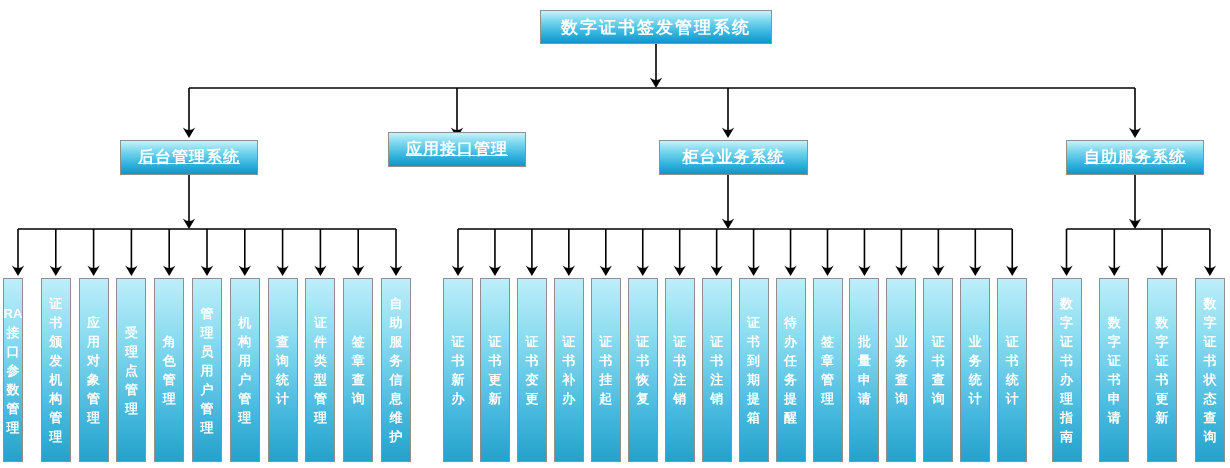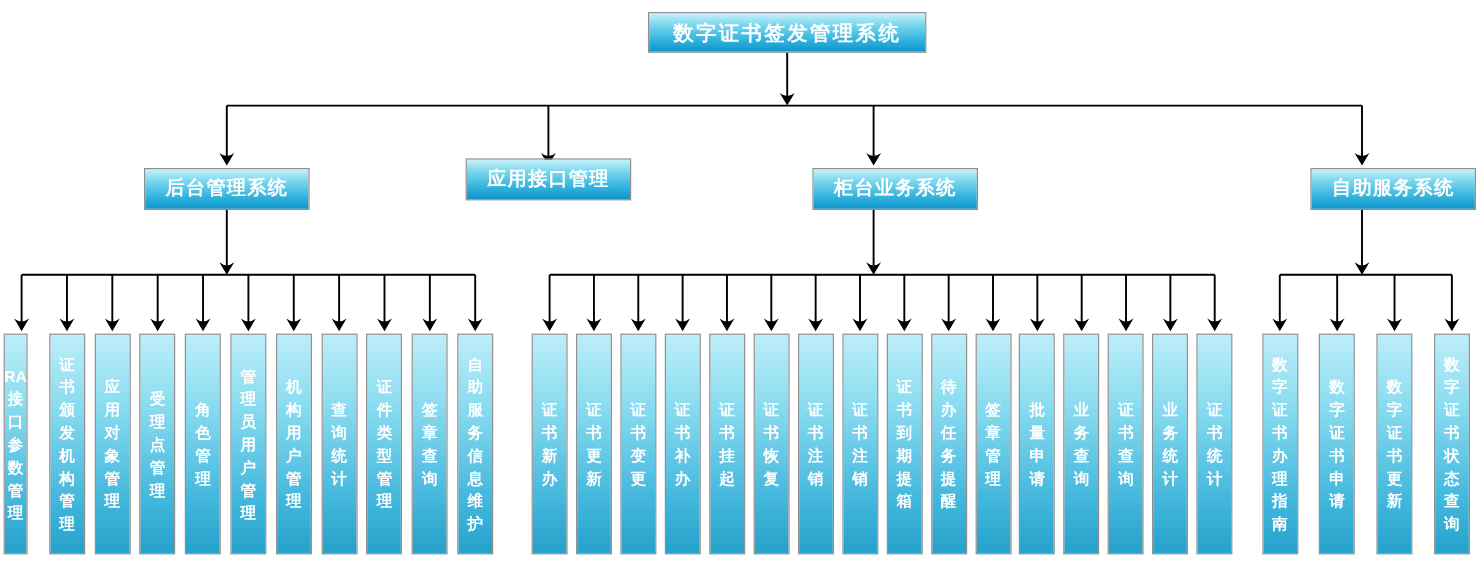--- a/index.html
+++ b/index.html
@@ -12,21 +12,21 @@
     position:absolute;z-index:2;box-sizing:border-box;
     border:1px solid #8f8f8f;color:#ffffff;font-weight:bold;
     display:flex;align-items:center;justify-content:center;
     text-align:center;
   }
   .titlebox{
     background:linear-gradient(180deg,#c9f1fa 0%,#7fd9ef 28%,#2fb1dc 72%,#1095cc 100%);
     white-space:nowrap;
   }
   .rootbox{font-size:17px;letter-spacing:2px;}
-  .lvl2box{font-size:16px;letter-spacing:1px;}
+  .lvl2box{font-size:16px;letter-spacing:1px;text-decoration:underline;}
   .leafbox{
     background:linear-gradient(180deg,#bdeef9 0%,#8adcf0 32%,#45b8dd 74%,#25a2cb 100%);
     font-size:13px;
   }
   .vtext{
     display:flex;flex-direction:column;align-items:center;justify-content:center;
     gap:6px;width:100%;height:100%;
   }
   .vrow{line-height:1;white-space:nowrap;}
 </style>
@@ -230,21 +230,21 @@
           <div class="vrow">务</div>
           <div class="vrow">信</div>
           <div class="vrow">息</div>
           <div class="vrow">维</div>
           <div class="vrow">护</div>
         </div>
       </div>
       <div class="box titlebox lvl2box" style="left: 388px; top: 132px; width: 138px; height: 35px;">
         <span>应用接口管理</span>
       </div>
-      <div class="box titlebox lvl2box" style="left: 677px; top: 140px; width: 138px; height: 35px; justify-content: center;">
+      <div class="box titlebox lvl2box" style="left: 659px; top: 140px; width: 149px; height: 35px; justify-content: center;">
         <span>柜台业务系统</span>
       </div>
       <div class="box leafbox" style="left: 443px; top: 278px; width: 30px; height: 184px;">
         <div class="vtext">
           <div class="vrow">证</div>
           <div class="vrow">书</div>
           <div class="vrow">新</div>
           <div class="vrow">办</div>
         </div>
       </div>
@@ -365,21 +365,21 @@
         </div>
       </div>
       <div class="box leafbox" style="left: 997.25px; top: 278px; width: 30px; height: 184px;">
         <div class="vtext">
           <div class="vrow">证</div>
           <div class="vrow">书</div>
           <div class="vrow">统</div>
           <div class="vrow">计</div>
         </div>
       </div>
-      <div class="box titlebox lvl2box" style="left: 1092px; top: 140px; width: 138px; height: 35px;">
+      <div class="box titlebox lvl2box" style="left: 1066px; top: 140px; width: 138px; height: 35px;">
         <span>自助服务系统</span>
       </div>
       <div class="box leafbox" style="left: 1051.5px; top: 278px; width: 30px; height: 184px;">
         <div class="vtext">
           <div class="vrow">数</div>
           <div class="vrow">字</div>
           <div class="vrow">证</div>
           <div class="vrow">书</div>
           <div class="vrow">办</div>
           <div class="vrow">理</div>

